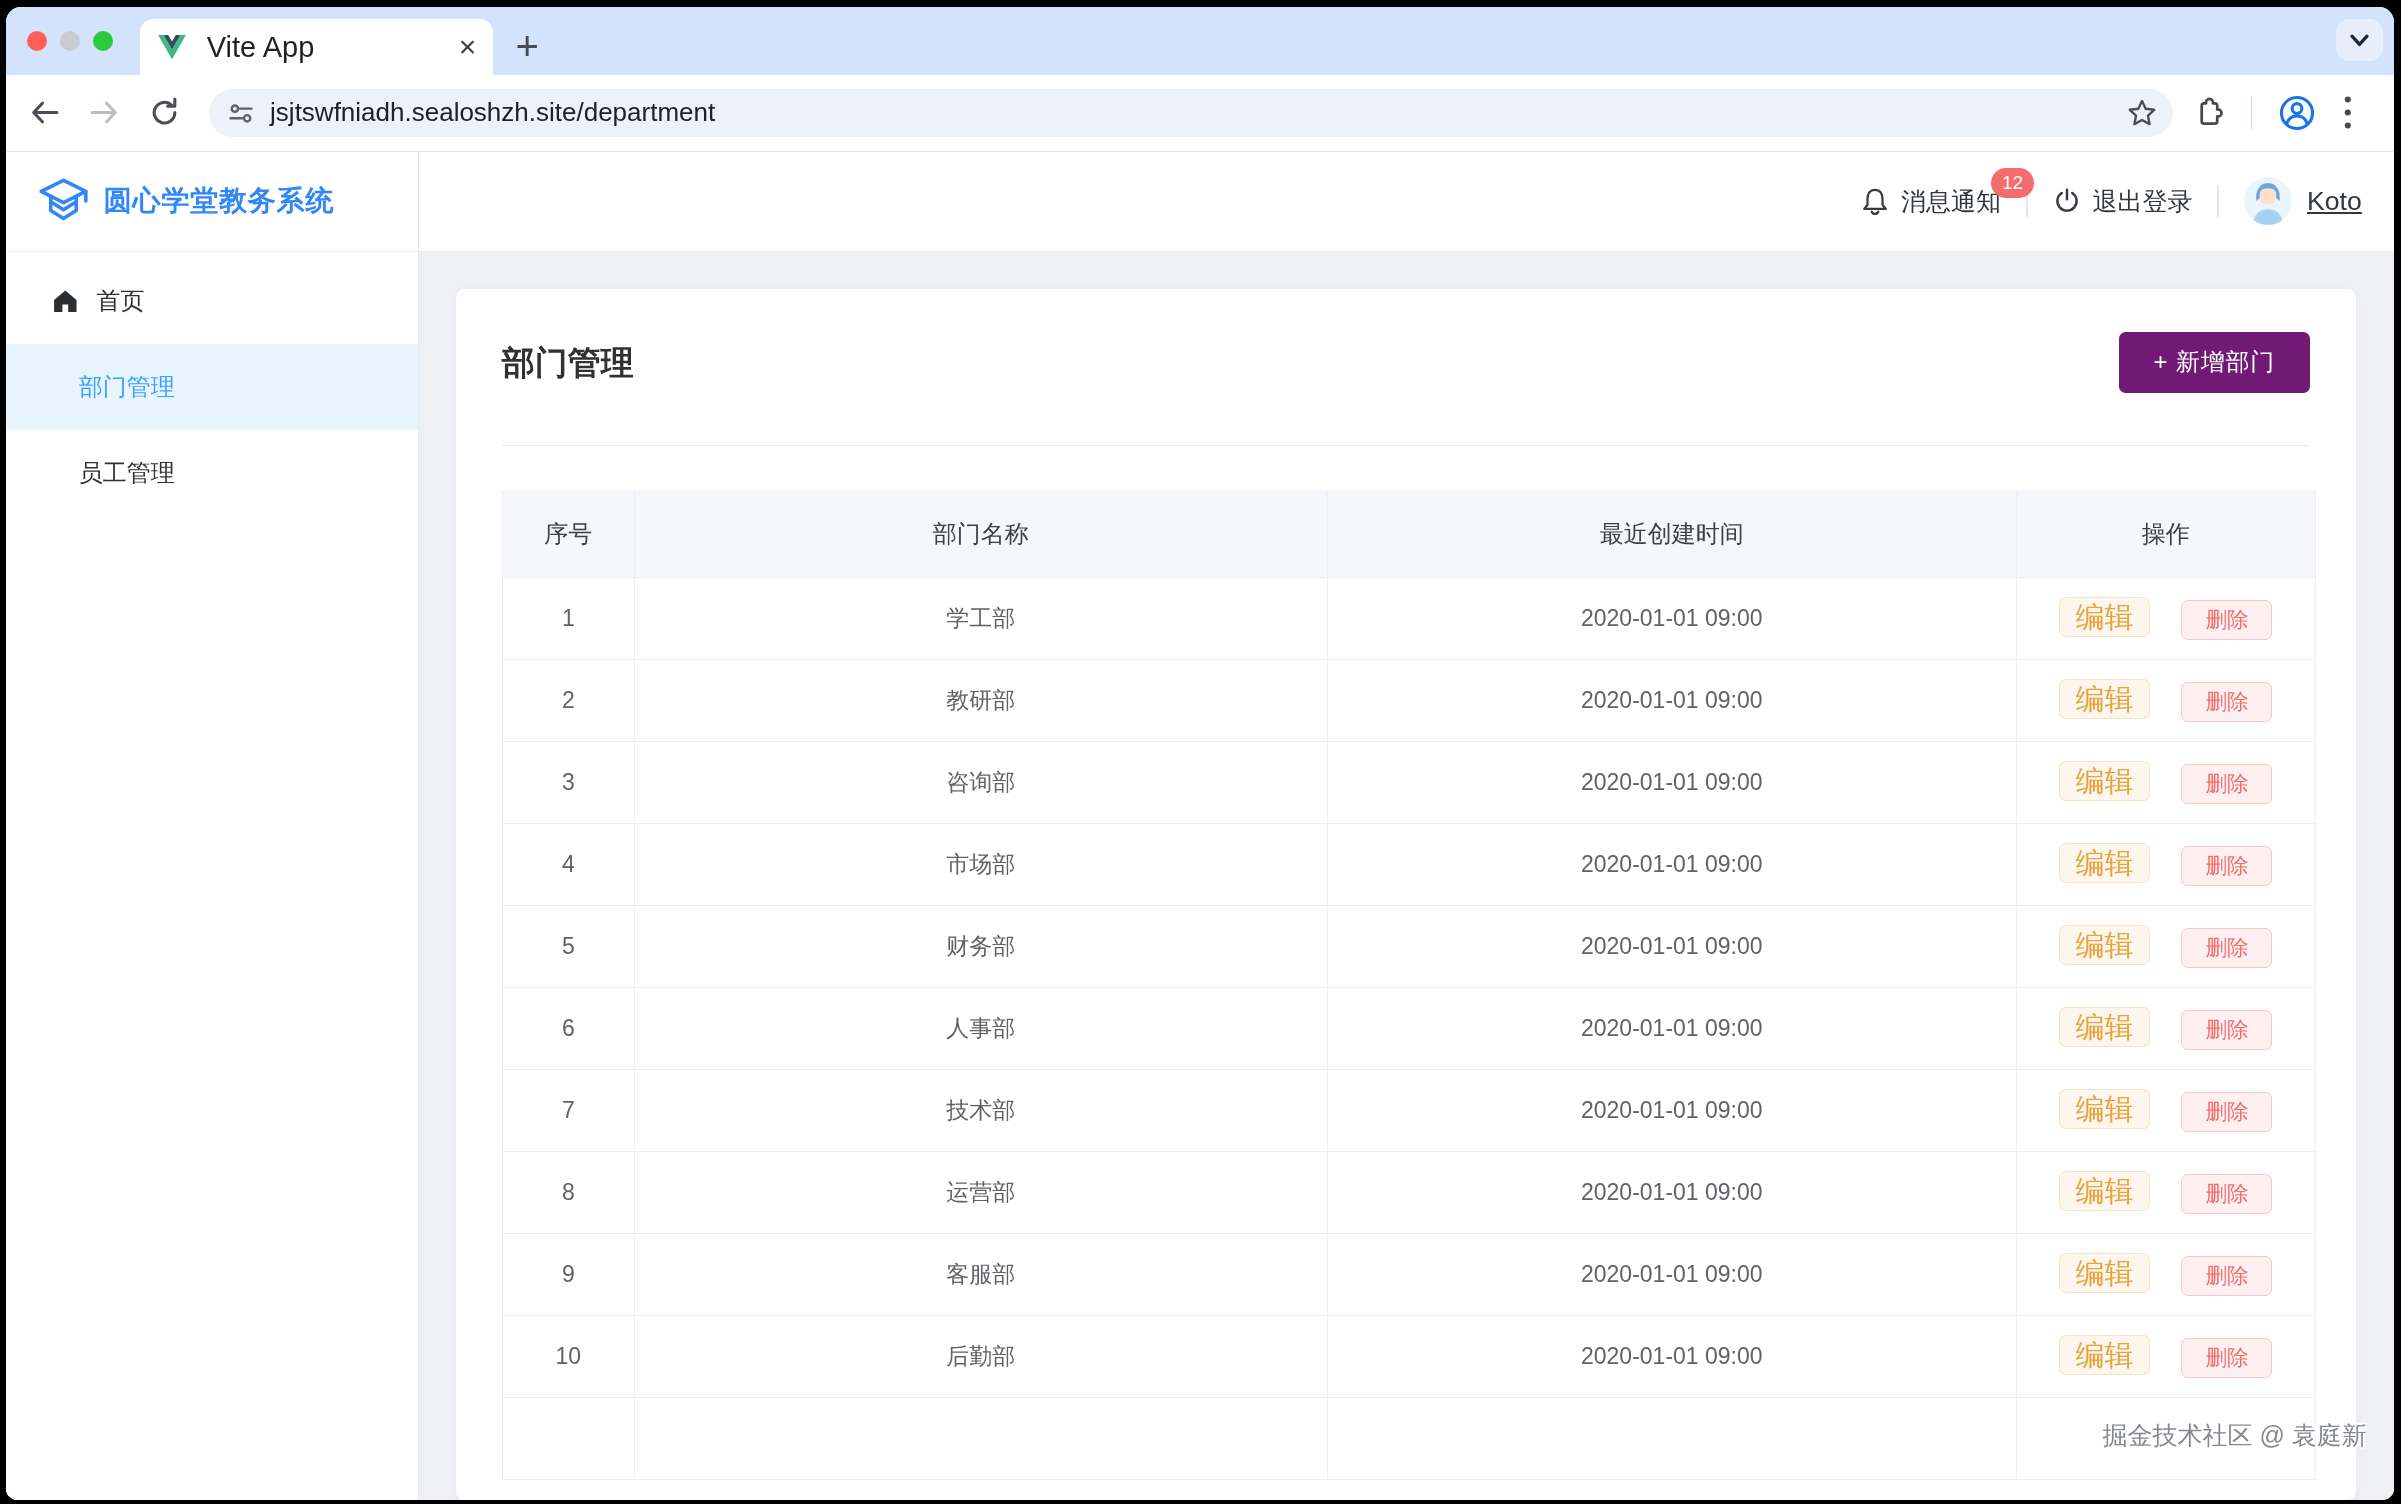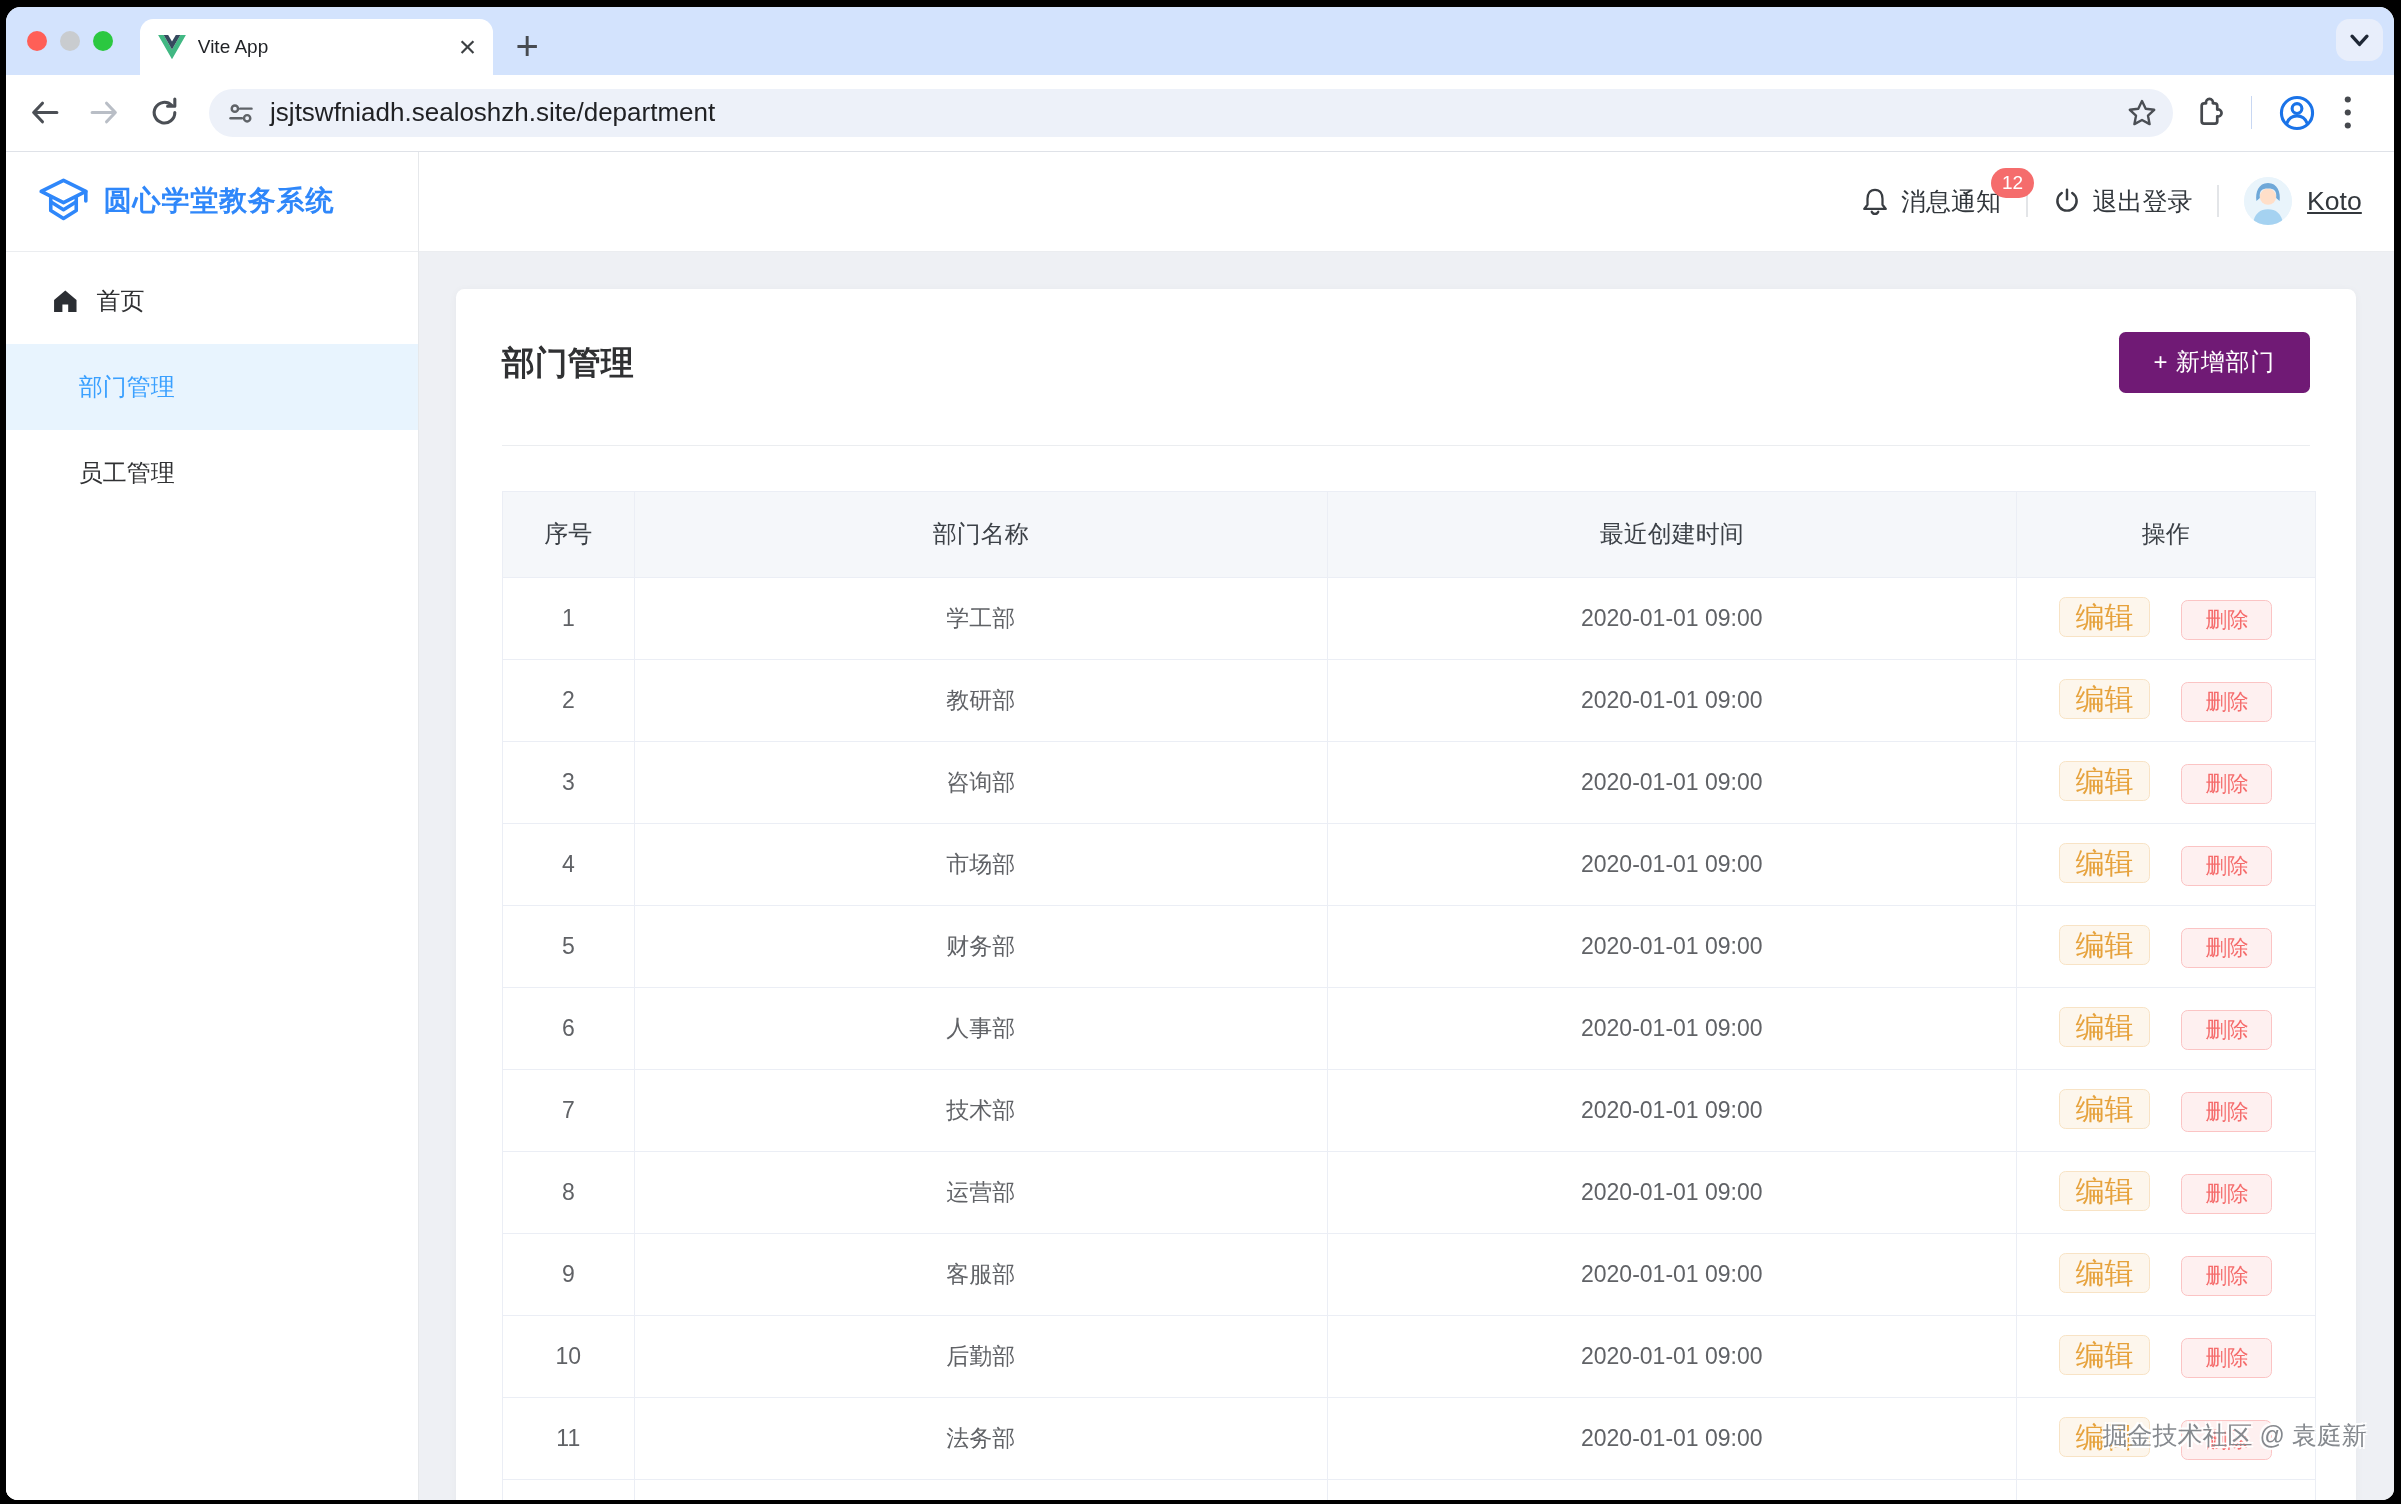--- a/index.html
+++ b/index.html
@@ -9,21 +9,21 @@
 
   
   .tabstrip { position:relative; height:68px; background:#d3e3fd; flex:none; }
   .traffic { position:absolute; left:21px; top:24px; display:flex; gap:13.3px; }
   .traffic span { width:20px; height:20px; border-radius:50%; display:block; }
   .light-close { background:#ff5f57; }
   .light-min   { background:#c9cccf; }
   .light-max   { background:#2bc840; }
   .tab { position:absolute; left:134px; top:12.5px; width:353px; height:56px; background:#fff;
          border-radius:13.3px 13.3px 0 0; display:flex; align-items:center; padding:0 16.6px 0 18px; }
-  .tab-title { font-size:19px; color:#1f2125; margin-left:12px; flex:1; white-space:nowrap; overflow:hidden; }
+  .tab-title { font-size:29px; color:#1f2125; margin-left:21px; flex:1; white-space:nowrap; overflow:hidden; }
   .tab-close { font-size:30px; color:#3c4043; line-height:1; cursor:default; }
   .newtab { position:absolute; left:498px; top:16.6px; width:47px; height:47px; display:flex; align-items:center; justify-content:center;
             font-size:40px; color:#474b51; border-radius:50%; }
   .tabsearch { position:absolute; right:10.8px; top:12.5px; width:47px; height:42px; background:#e8eefb;
                border-radius:13.3px; display:flex; align-items:center; justify-content:center; }
 
   .toolbar { height:77px; background:#fff; border-bottom:0.8px solid #dfe2e8; display:flex; align-items:center; padding:0 40px 0 20px; flex:none; }
   .nav-ico { width:37px; height:37px; display:flex; align-items:center; justify-content:center; margin-right:23px; }
   .urlbar { flex:1; height:48px; background:#edf1f9; border-radius:24px; display:flex; align-items:center;
             padding:0 15px 0 18px; margin:0 18px 0 3.3px; }
@@ -348,29 +348,20 @@
   <tr>
     <td>10</td>
     <td>后勤部</td>
     <td>2020-01-01 09:00</td>
     <td>
       <span class="btn-edit">编辑</span>
       <span class="btn-del">删除</span>
     </td>
   </tr>
 
-  <tr>
-    <td>11</td>
-    <td>法务部</td>
-    <td>2020-01-01 09:00</td>
-    <td>
-      <span class="btn-edit">编辑</span>
-      <span class="btn-del">删除</span>
-    </td>
-  </tr>
 
   <tr>
     <td></td>
     <td></td>
     <td></td>
     <td>
       
       
     </td>
   </tr>

